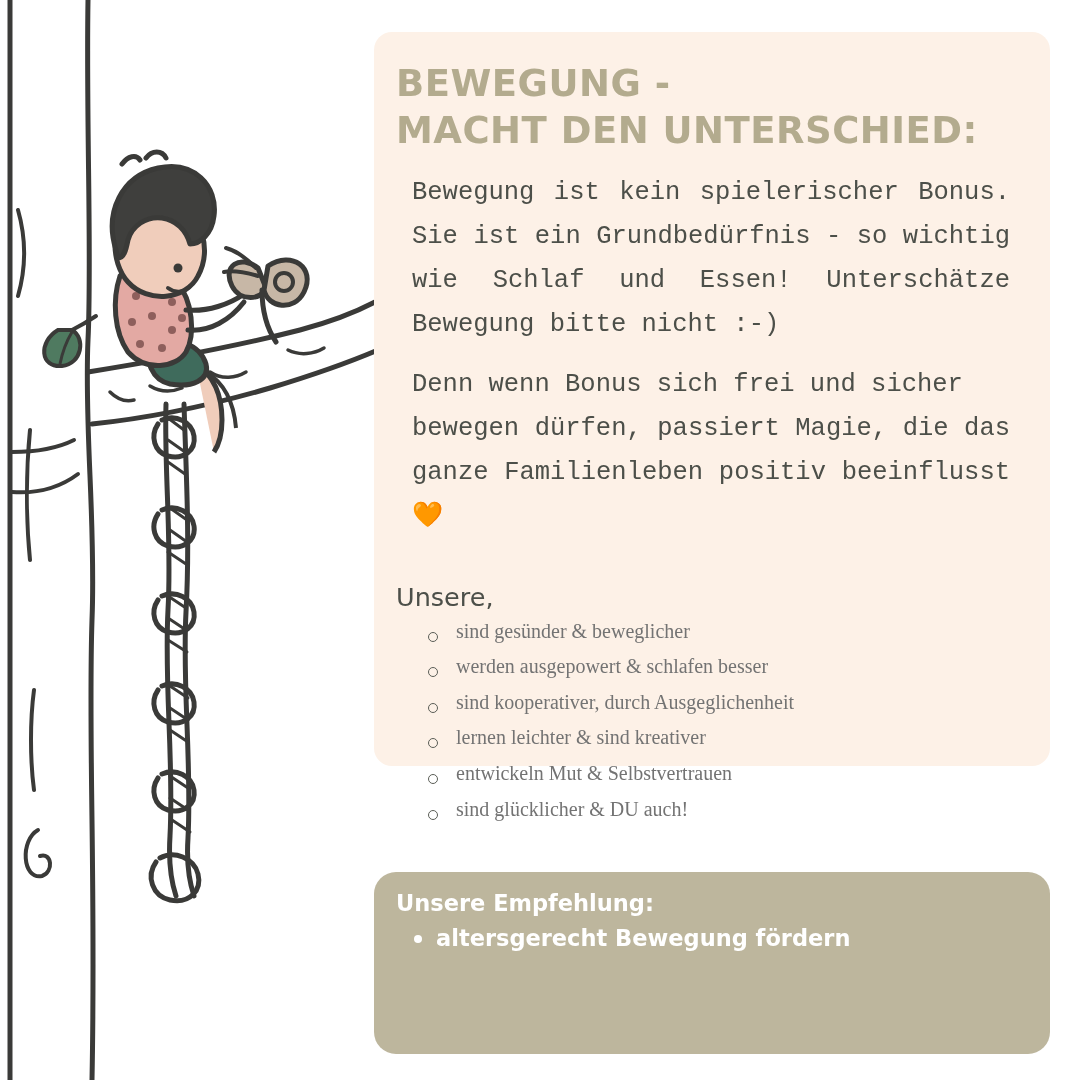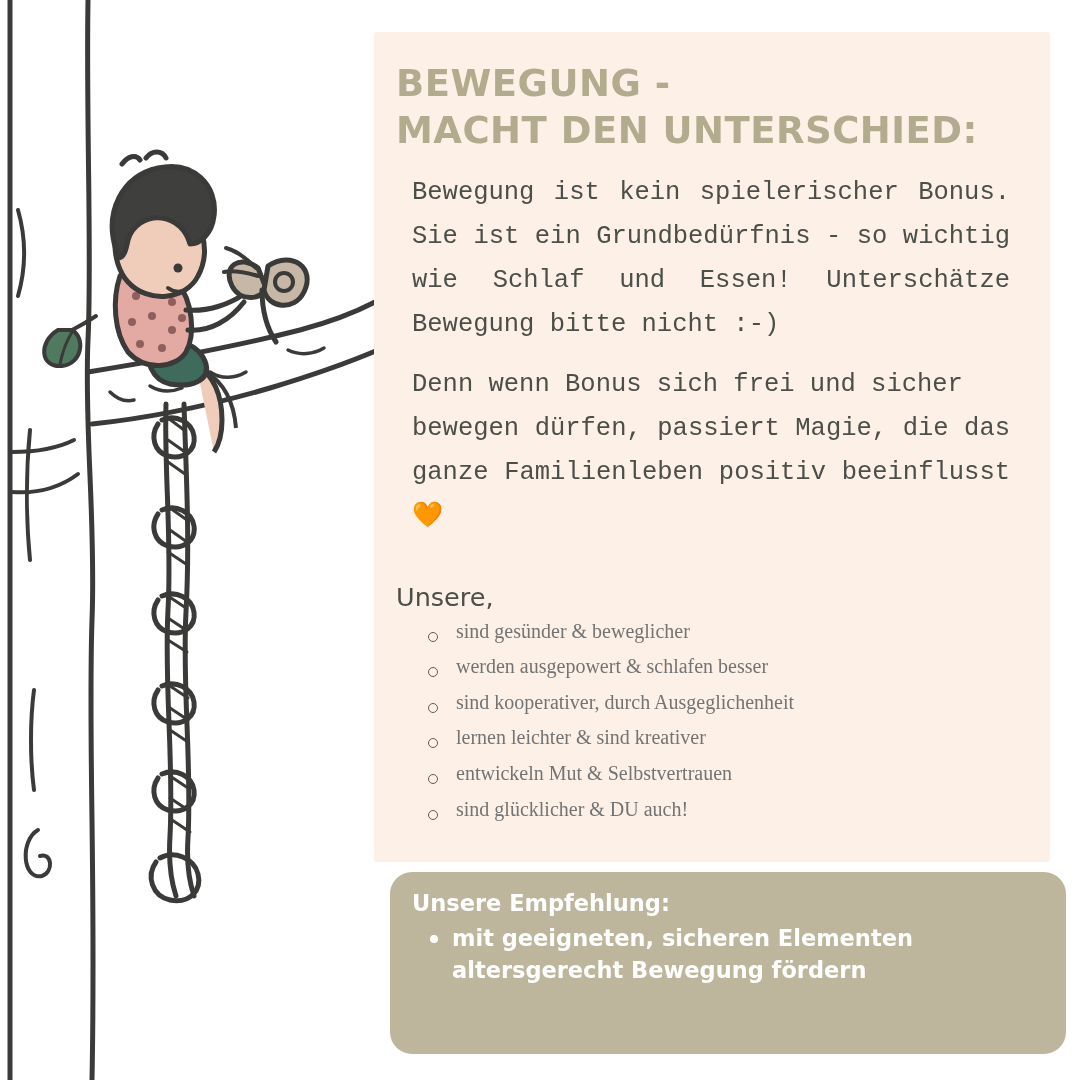--- a/index.html
+++ b/index.html
@@ -33,23 +33,23 @@
   .illustration svg {
     display: block;
   }
 
   
   .main-card {
     position: absolute;
     left: 374px;
     top: 32px;
     width: 676px;
-    height: 830px;
+    height: 734px;
     background: #fdf1e7;
-    border-radius: 3px;
+    border-radius: 18px;
     box-sizing: border-box;
     padding: 28px 24px 28px 22px;
   }
   .headline {
     font-family: "DejaVu Sans", sans-serif;
     font-weight: bold;
     font-size: 37px;
     line-height: 1.28;
     letter-spacing: 0.5px;
     color: #b3ab8e;
@@ -103,21 +103,21 @@
     width: 8px;
     height: 8px;
     border: 1.6px solid #5b5e57;
     border-radius: 50%;
     background: transparent;
   }
 
   
   .rec-card {
     position: absolute;
-    left: 390px;
+    left: 374px;
     top: 872px;
     width: 676px;
     height: 182px;
     background: #bdb69d;
     border-radius: 22px;
     box-sizing: border-box;
     padding: 16px 22px 14px 22px;
     color: #ffffff;
   }
   .rec-title {
@@ -293,19 +293,18 @@
       <li>lernen leichter &amp; sind kreativer</li>
       <li>entwickeln Mut &amp; Selbstvertrauen</li>
       <li>sind glücklicher &amp; DU auch!</li>
     </ul>
   </div>
 
   <div class="rec-card">
     <p class="rec-title">Unsere Empfehlung:</p>
     <ul class="rec-list">
       <li>
-        <span>mit geeigneten, sicheren Elementen</span>
         <span class="line2">altersgerecht Bewegung fördern</span>
       </li>
     </ul>
   </div>
 
 </div>
 
 </body></html>

